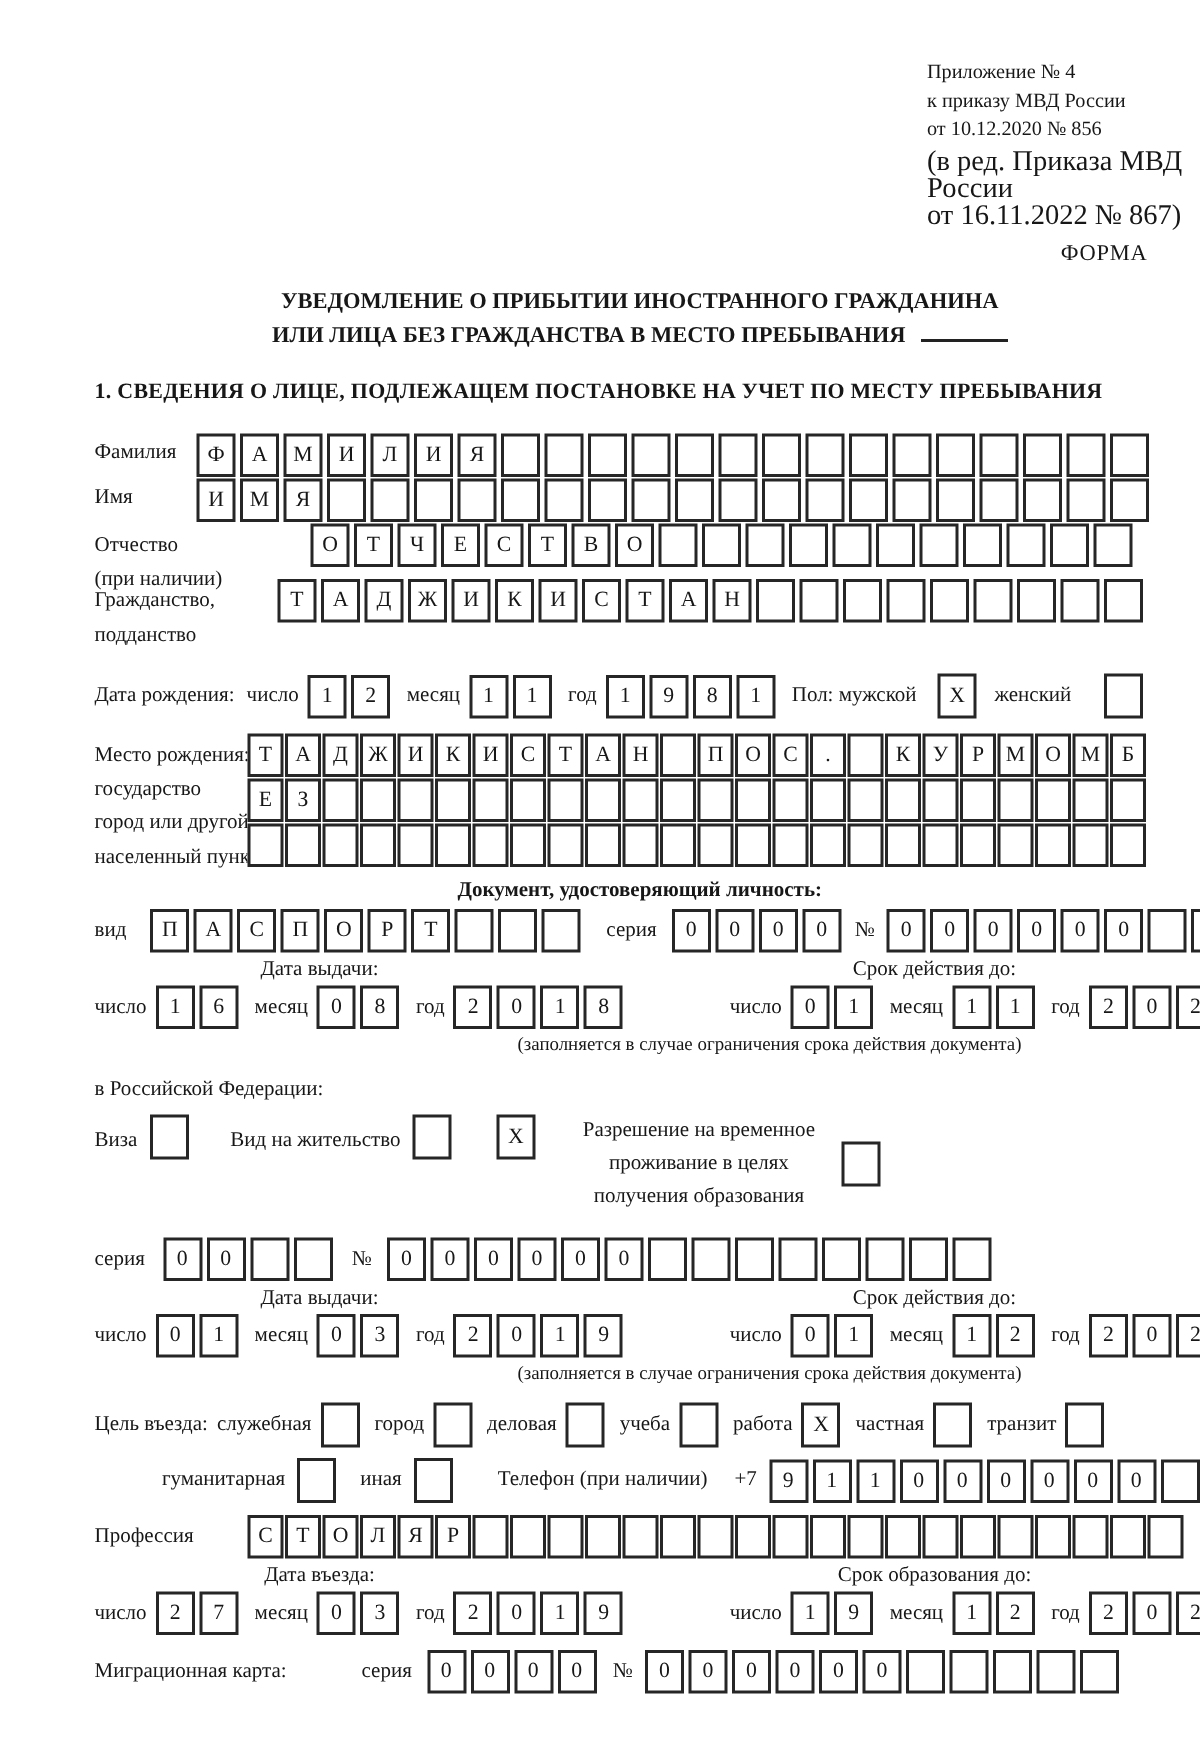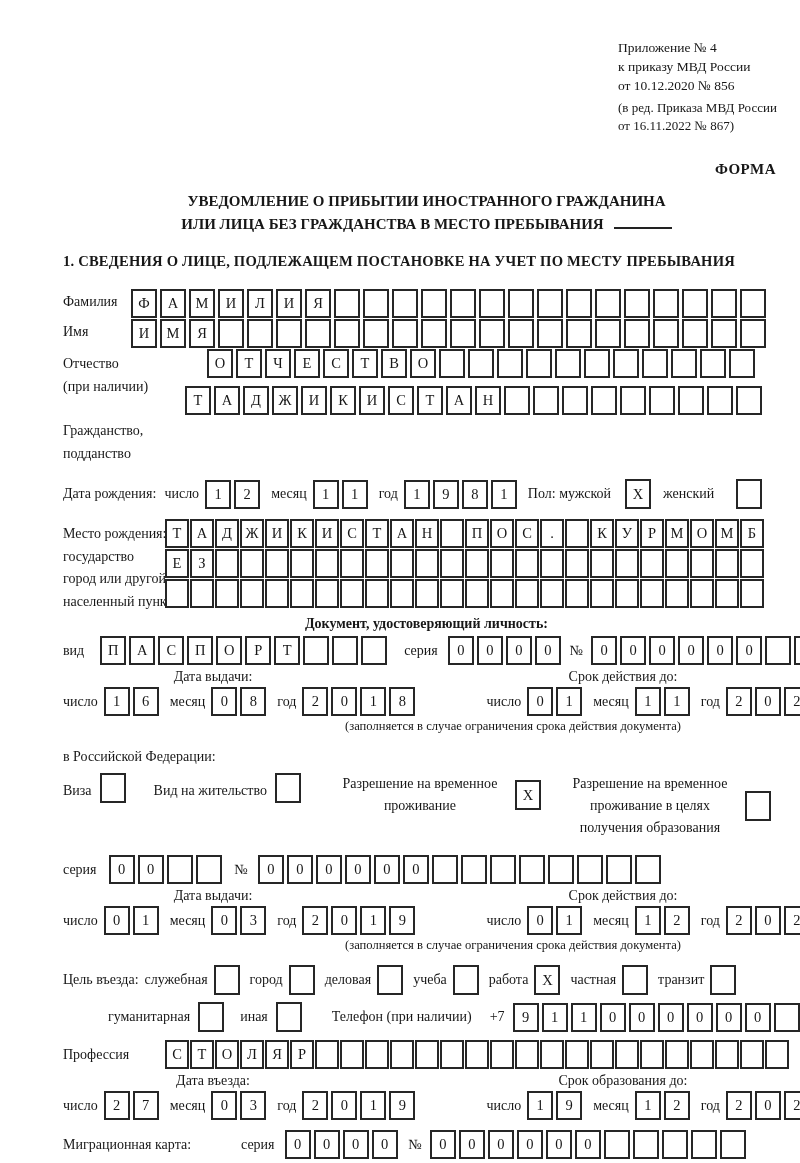--- a/index.html
+++ b/index.html
@@ -2,22 +2,22 @@
 <html><head>
 <meta charset="utf-8">
 <style>
   * { margin:0; padding:0; box-sizing:border-box; }
   html,body { width:800px; background:#fff; }
   body { height:1163px; overflow:hidden; color:#171717; font-family:"Liberation Serif", serif; font-size:14px; }
   .page { position:relative; width:800px; height:1163px; padding:38px 10px 0 63px; }
 
   .head { position:relative; height:140px; }
   .appendix { position:absolute; left:555px; top:0; font-size:13.5px; line-height:19px; }
-  .appendix .rev { margin-top:4px; font-size:13px; line-height:18px; }
-  .forma { position:absolute; right:14px; bottom:0; font-weight:bold; font-size:15px; letter-spacing:.5px;text-align:center; }
+  .appendix .rev { margin-top:4px; font-size:19px; line-height:18px; }
+  .forma { position:absolute; right:25px; bottom:0; font-weight:normal; font-size:15px; letter-spacing:.5px;text-align:center; }
 
   .title { margin-top:12px; text-align:center; font-weight:bold; font-size:15px; line-height:23px; }
   .blank-line { display:inline-block; width:58px; border-bottom:2px solid #222; height:12px; margin-left:10px; }
 
   .sec-heading { margin-top:17px; font-weight:bold; font-size:14.6px; letter-spacing:.2px; white-space:nowrap; }
 
   .row { display:flex; align-items:flex-start; }
   .cellrow { display:flex; flex-wrap:nowrap; }
   .cell { flex:none; display:inline-flex; align-items:center; justify-content:center;
           width:26px; height:29px; border:2px solid #262626; background:#fff;
@@ -27,21 +27,21 @@
           width:26px; height:30px; border:2px solid #262626; font-size:14.5px; }
   .lbl { white-space:nowrap; }
   .lines div { line-height:22.5px; white-space:nowrap; }
 
   .r-surname { margin-top:19px; }
   .r-surname .lbl, .r-name .lbl { width:68px; padding-top:5px; }
   .r-name { margin-top:1px; }
   .r-patr { margin-top:1px; }
   .r-patr .lines { width:144px; padding-top:4px; }
   .r-cit { margin-top:-12px; }
-  .r-cit .lines { width:122px; padding-top:4px;margin-top:30px; }
+  .r-cit .lines { width:122px; padding-top:4px; }
 
   .r-bdate { margin-top:14px; align-items:center; }
   .r-bdate .lbl { margin-right:8px; }
   .dg { display:flex; align-items:center; }
   .dg .lbl { margin-right:6px; }
   .dg .cellrow { margin-right:8px; }
 
   .r-bplace { margin-top:10px; }
   .r-bplace .lines { width:102px; padding-top:4px; }
   .bp-grid .cellrow { margin-bottom:1px; }
@@ -431,21 +431,20 @@
   <div class="row r-opts">
     <span class="opt o1">
       <span class="t">Виза</span>
       <span class="checkbox"></span>
     </span>
     <span class="opt o2">
       <span class="t">Вид на жительство</span>
       <span class="checkbox"></span>
     </span>
     <span class="opt o3">
-      <span class="tc">Разрешение на временное проживание</span>
       <span class="checkbox">X</span>
     </span>
     <span class="opt">
       <span class="tc">Разрешение на временное проживание в целях получения образования</span>
       <span class="checkbox"></span>
     </span>
   </div>
 
   <div class="row r-series">
     <span class="lbl">серия</span>

